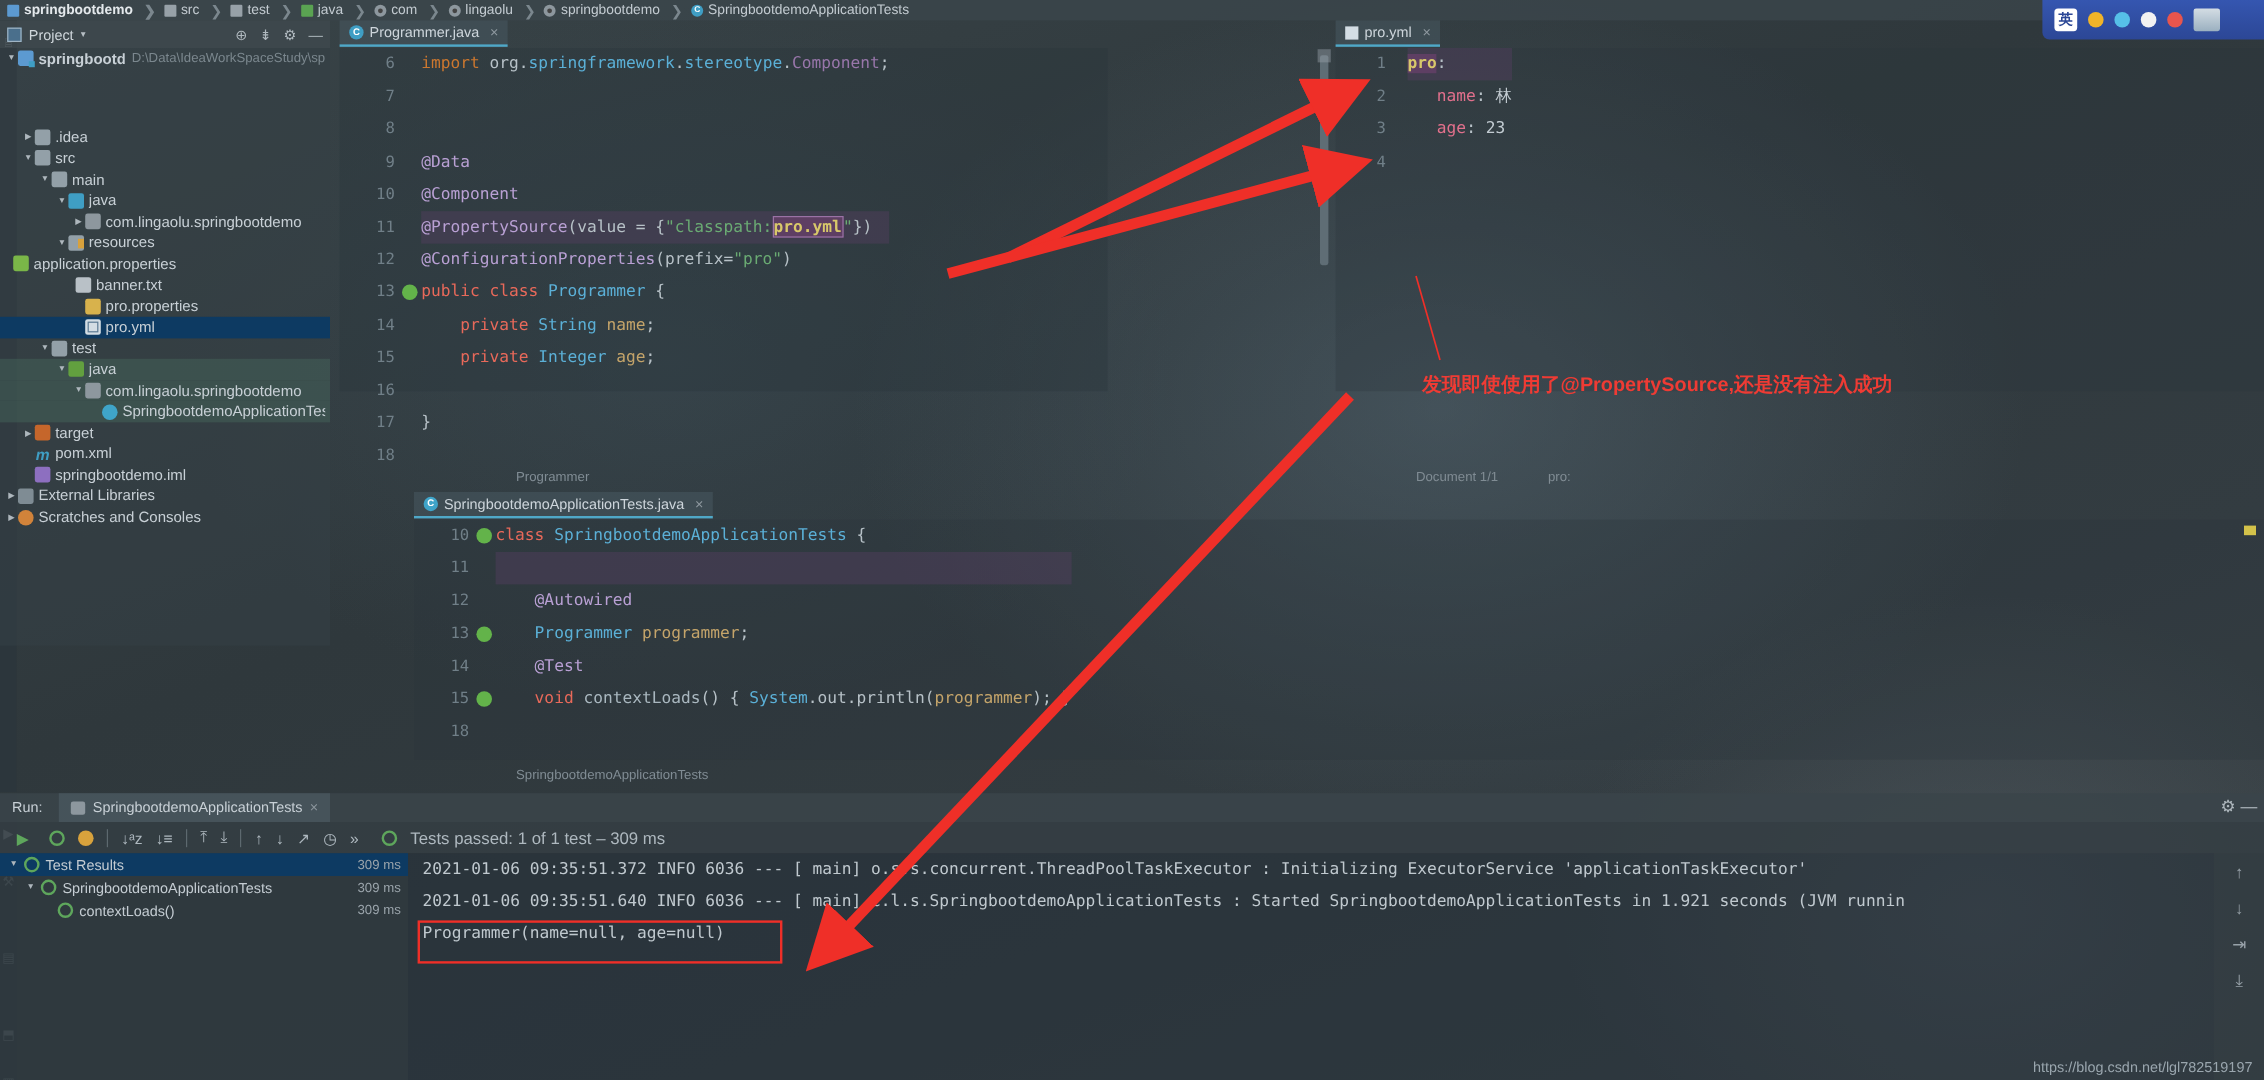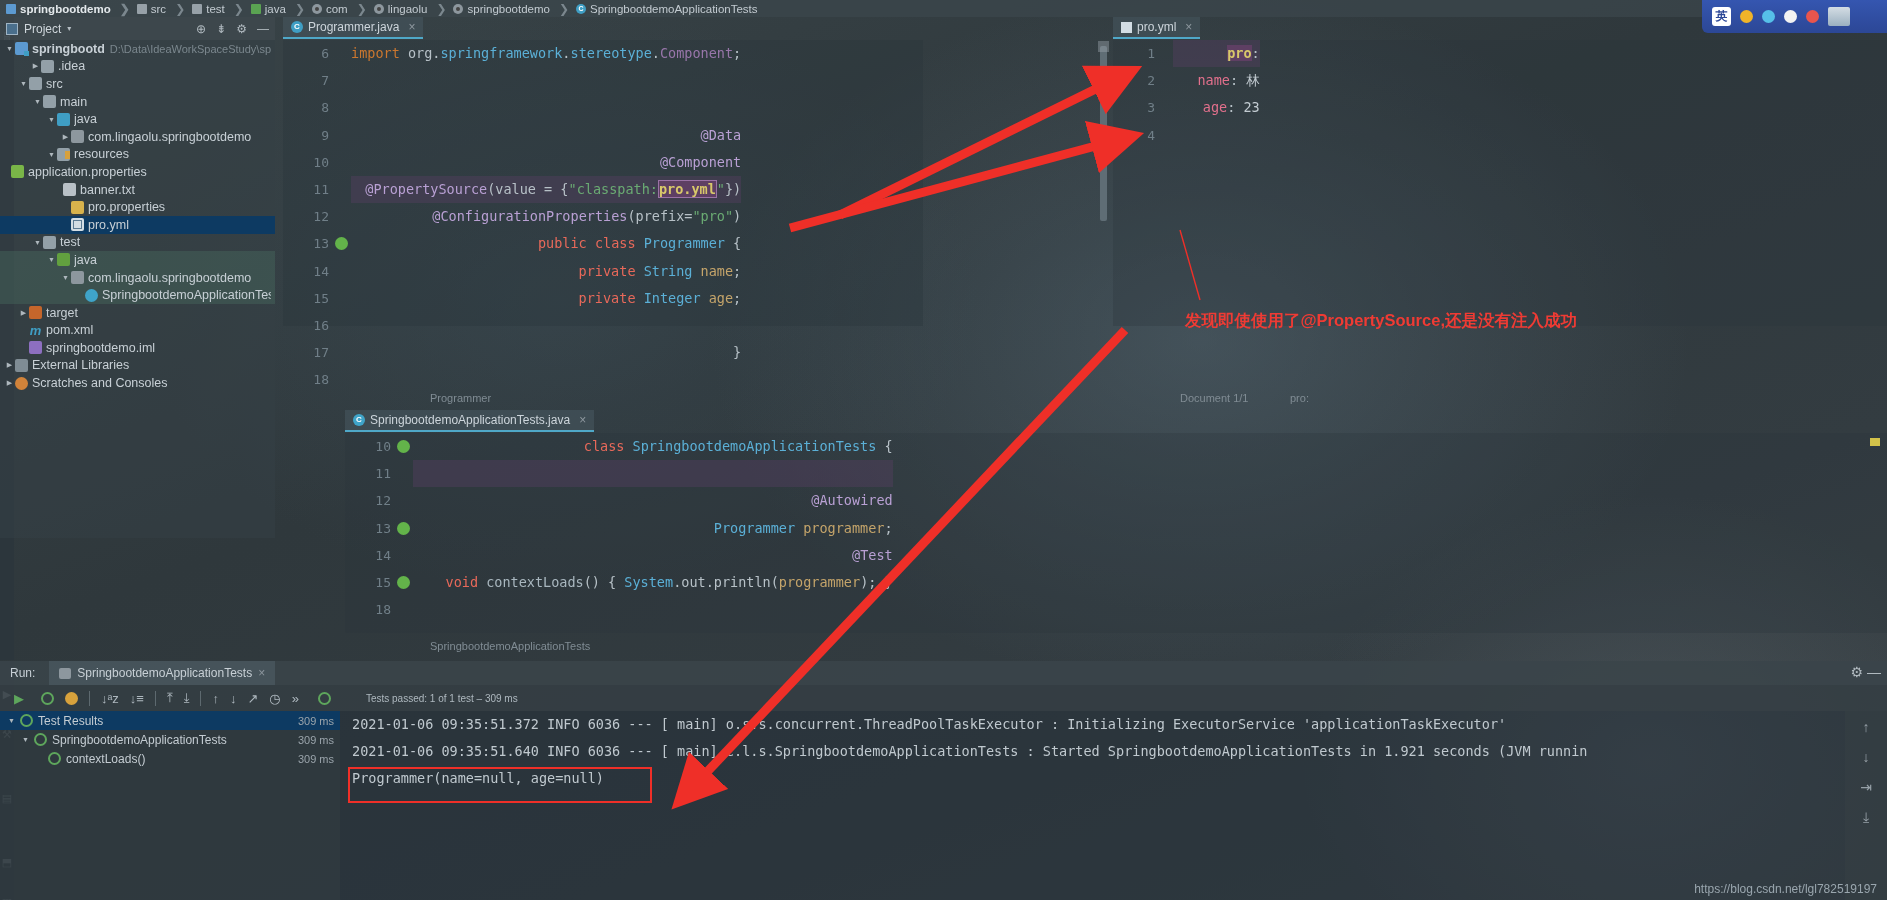--- a/index.html
+++ b/index.html
@@ -81,21 +81,21 @@
   
   .edtabs { position:absolute; height:22px; display:flex; align-items:flex-end; }
   .etab { height:22px; display:flex; align-items:center; gap:5px; padding:0 8px;
           font-size:12px; color:#cdd5db; background:rgba(70,86,94,.62);
           border-bottom:2px solid #4fa8c8; }
   .etab .x { color:#8e989f; font-size:12px; margin-left:4px;}
 
   .editor { position:absolute; font-family:"DejaVu Sans Mono", monospace; font-size:13.5px; }
   .gut { position:absolute; top:0; width:46px; text-align:right; color:#707f88; font-size:13px;}
   .ln { height:27.2px; line-height:27.2px; white-space:pre; }
-  .code { position:absolute; top:0; white-space:pre;text-align:right; }
+  .code { position:absolute; top:0; white-space:pre; }
 
   .kw   { color:#cb772f; }
   .kw2  { color:#e8695a; }
   .str  { color:#6aab73; }
   .anno { color:#b9a0d4; }
   .cls2 { color:#9876aa; }
   .typ  { color:#5bb0d7; }
   .fld  { color:#c4a46a; }
   .pln  { color:#b7c1c7; }
   .mth  { color:#a9b7bf; }
@@ -230,21 +230,21 @@
     </span>
   </div>
 
   <div class="tree" id="tree">
       <div class="row" style="padding-left: 4px;">
         <span class="arw">▼</span>
         <span class="ic mod"></span>
         <span class="lbl" style="font-weight: bold;">springbootdemo</span>
         <span class="sub">D:\Data\IdeaWorkSpaceStudy\sp</span>
       </div>
-      <div class="row" style="padding-left: 30px;">
+      <div class="row" style="padding-left: 18px; margin-top: 48px;">
         <span class="arw">▶</span>
         <span class="ic folder"></span>
         <span class="lbl">.idea</span>
       </div>
       <div class="row" style="padding-left: 18px;">
         <span class="arw">▼</span>
         <span class="ic folder"></span>
         <span class="lbl">src</span>
       </div>
       <div class="row" style="padding-left: 32px;">
@@ -432,21 +432,21 @@
     <span class="vbar"></span>
     <span>⤒</span>
     <span>⤓</span>
     <span class="vbar"></span>
     <span>↑</span>
     <span>↓</span>
     <span>↗</span>
     <span>◷</span>
     <span>»</span>
     <span class="okico" style="margin-left:8px"></span>
-    <span style="font-size:10px;margin-left:24px;">Tests passed: 1 of 1 test – 309 ms</span>
+    <span style="font-size:14px;">Tests passed: 1 of 1 test – 309 ms</span>
   </div>
 
   <div class="testtree" id="testtree">
       <div class="trow sel" style="padding-left: 8px;">
         <span style="width: 12px; font-size: 7px; color: rgb(174, 183, 189);">▼</span>
         <span class="okico" style="margin-right: 5px;"></span>
         <span>Test Results</span>
         <span class="ms">309 ms</span>
       </div>
       <div class="trow" style="padding-left: 22px;">

